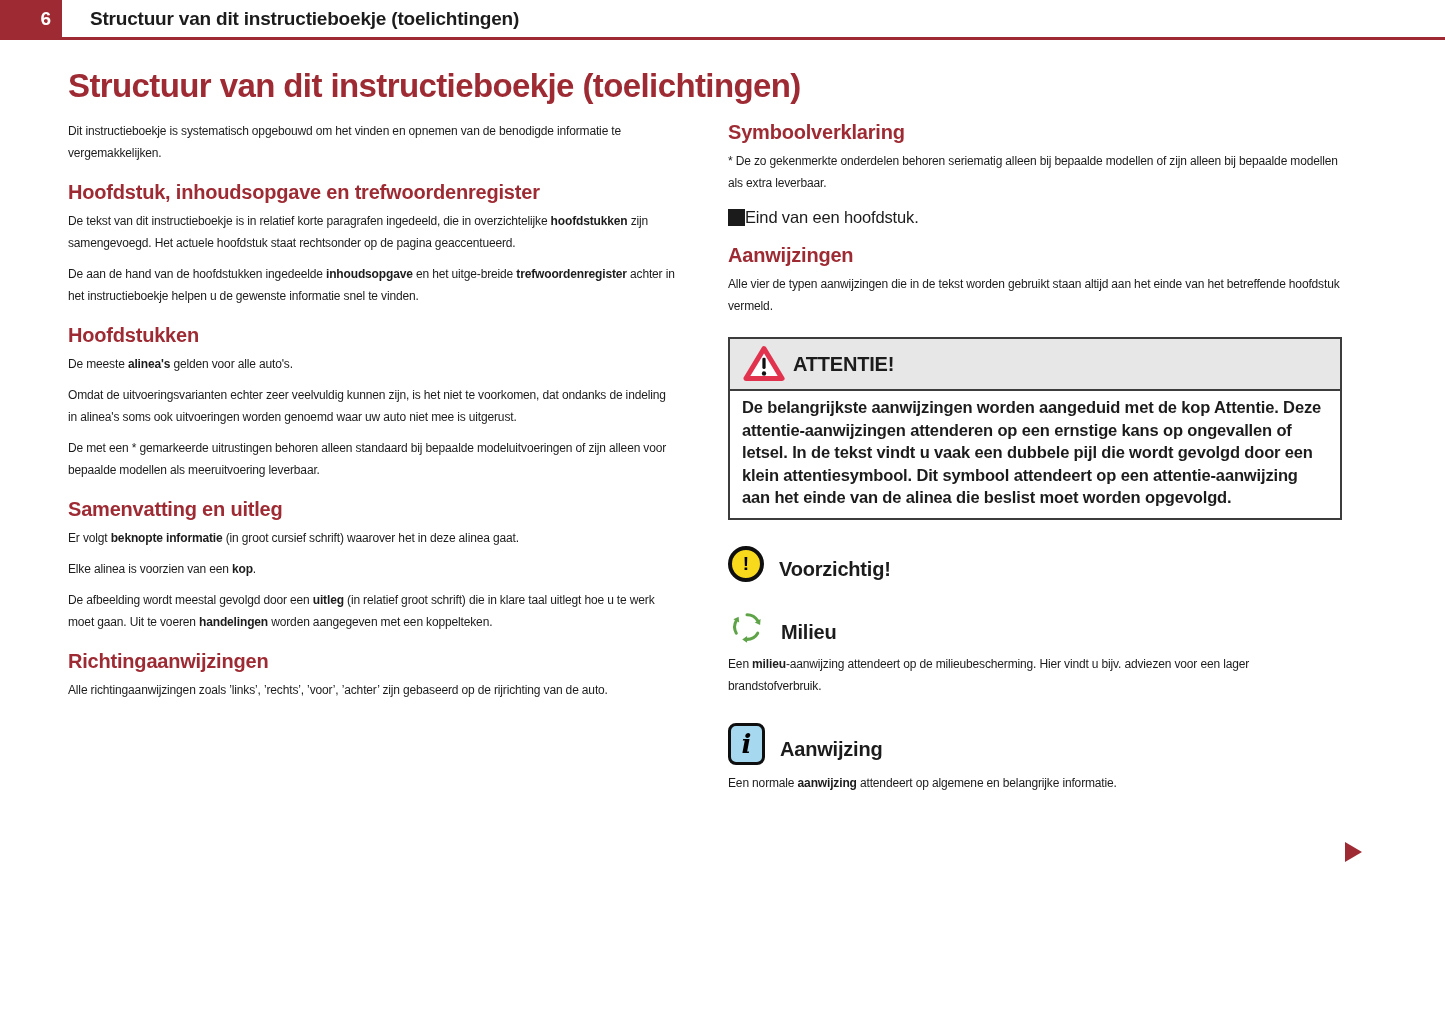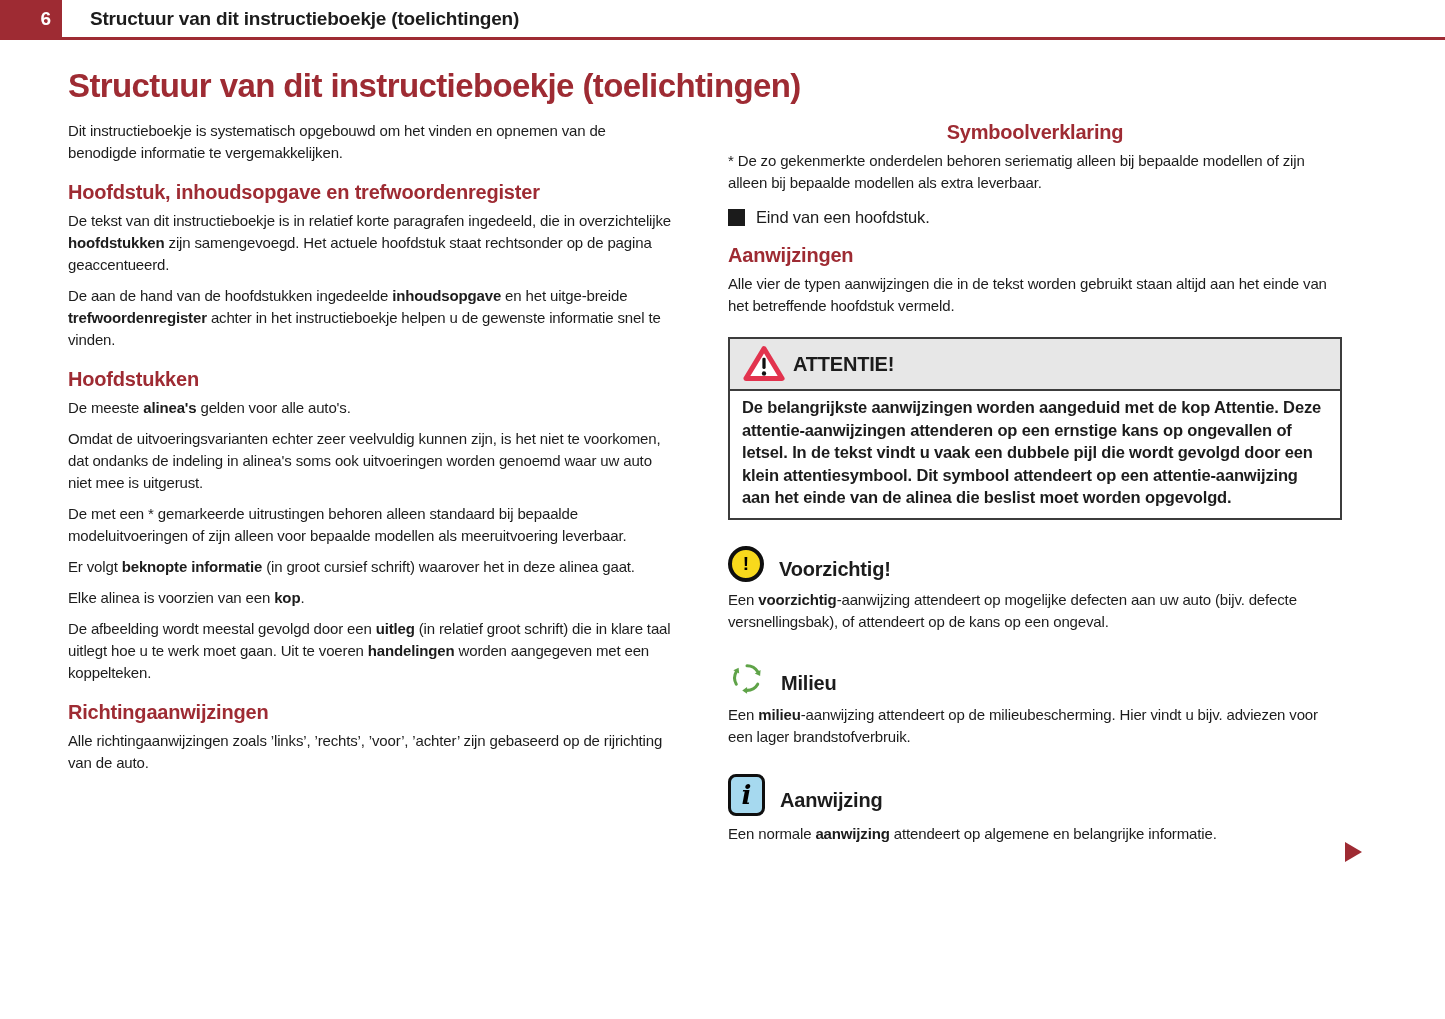--- a/index.html
+++ b/index.html
@@ -22,26 +22,26 @@
   .pagenum{width:62px;background:var(--brand-red);color:#fff;font-weight:bold;font-size:19px;
     display:flex;align-items:center;justify-content:flex-end;padding-right:11px;box-sizing:border-box;}
   .topbar-title{display:flex;align-items:center;margin-left:28px;font-weight:bold;font-size:19px;letter-spacing:-0.2px;}
   
   h1.page-title{color:var(--brand-red);font-size:33px;line-height:36px;font-weight:bold;
     margin:28px 0 0 68px;letter-spacing:-0.6px;}
   
   .columns{display:flex;gap:52px;margin:16px 68px 0 68px;}
   .col-left{width:608px;}
   .col-right{width:614px;position:relative;}
-  p.body{font-size:15px;line-height:22px;letter-spacing:-0.15px;margin:0 0 9px 0;}
+  p.body{font-size:12px;line-height:22px;letter-spacing:-0.15px;margin:0 0 9px 0;}
   h2.sec{color:var(--brand-red);font-size:20px;line-height:24px;margin:16px 0 6px 0;letter-spacing:-0.2px;}
-  .col-right h2.sec:first-child{margin-top:0;text-align:center;}
+  .col-right h2.sec:first-child{margin-top:0;}
   b{font-weight:bold;}
   
-  .sym-item{display:flex;align-items:center;gap:11px;margin:14px 0;font-size:16.5px;letter-spacing:-0.15px;}
+  .sym-item{display:flex;align-items:center;margin:14px 0;font-size:16.5px;letter-spacing:-0.15px;}
   .sq{width:17px;height:17px;background:#1b1b1b;flex:0 0 auto;}
   .tri{width:0;height:0;border-left:15px solid #1b1b1b;border-top:9px solid transparent;border-bottom:9px solid transparent;flex:0 0 auto;}
   
   .attention-box{border:2px solid var(--box-border);margin-top:20px;}
   .attention-head{background:var(--box-header-bg);display:flex;align-items:center;gap:7px;
     padding:6px 12px;border-bottom:2px solid var(--box-border);}
   .attention-title{font-size:20px;font-weight:bold;letter-spacing:-0.2px;}
   .attention-body{padding:5px 12px 9px 12px;font-weight:bold;font-size:16.5px;line-height:22.5px;letter-spacing:-0.15px;}
   
   .note{margin-top:26px;}
@@ -82,20 +82,21 @@
       </div>
 
       <div>
         <h2 class="sec">Hoofdstukken</h2>
         <p class="body">De meeste <b>alinea's</b> gelden voor alle auto's.</p>
         <p class="body">Omdat de uitvoeringsvarianten echter zeer veelvuldig kunnen zijn, is het niet te voorkomen, dat ondanks de indeling in alinea's soms ook uitvoeringen worden genoemd waar uw auto niet mee is uitgerust.</p>
         <p class="body">De met een * gemarkeerde uitrustingen behoren alleen standaard bij bepaalde modeluitvoeringen of zijn alleen voor bepaalde modellen als meeruitvoering leverbaar.</p>
       </div>
 
       <div>
+        <h2 class="sec">Samenvatting en uitleg</h2>
         <p class="body">Er volgt <b>beknopte informatie</b> (in groot cursief schrift) waarover het in deze alinea gaat.</p>
         <p class="body">Elke alinea is voorzien van een <b>kop</b>.</p>
         <p class="body">De afbeelding wordt meestal gevolgd door een <b>uitleg</b> (in relatief groot schrift) die in klare taal uitlegt hoe u te werk moet gaan. Uit te voeren <b>handelingen</b> worden aangegeven met een koppelteken.</p>
       </div>
 
       <div>
         <h2 class="sec">Richtingaanwijzingen</h2>
         <p class="body">Alle richtingaanwijzingen zoals ’links’, ’rechts’, ’voor’, ’achter’ zijn gebaseerd op de rijrichting van de auto.</p>
       </div>
     </div>
@@ -123,21 +124,20 @@
           <span class="attention-title">ATTENTIE!</span>
         </div>
         <div class="attention-body"><b>De belangrijkste aanwijzingen worden aangeduid met de kop Attentie. Deze attentie-aanwijzingen attenderen op een ernstige kans op ongevallen of letsel. In de tekst vindt u vaak een dubbele pijl die wordt gevolgd door een klein attentiesymbool. Dit symbool attendeert op een attentie-aanwijzing aan het einde van de alinea die beslist moet worden opgevolgd.</b></div>
       </div>
 
       <div class="note">
         <div class="note-head">
           <span class="caution-badge">!</span>
           <span class="note-title">Voorzichtig!</span>
         </div>
-        <p class="body">Een <b>voorzichtig</b>-aanwijzing attendeert op mogelijke defecten aan uw auto (bijv. defecte versnellingsbak), of attendeert op de kans op een ongeval.</p>
       </div>
 
       <div class="note">
         <div class="note-head">
           <span class="eco-badge">
             <svg width="38" height="38" viewBox="0 0 40 40">
               <defs>
                 <g id="recyc-arm">
                   <path d="M 20 7 A 13 13 0 0 1 31.3 13.5" fill="none" stroke="#5fa348" stroke-width="3.2" stroke-linecap="round"></path>
                   <polygon points="33.8,17.8 34.3,11.7 28.2,15.2" fill="#5fa348"></polygon>

